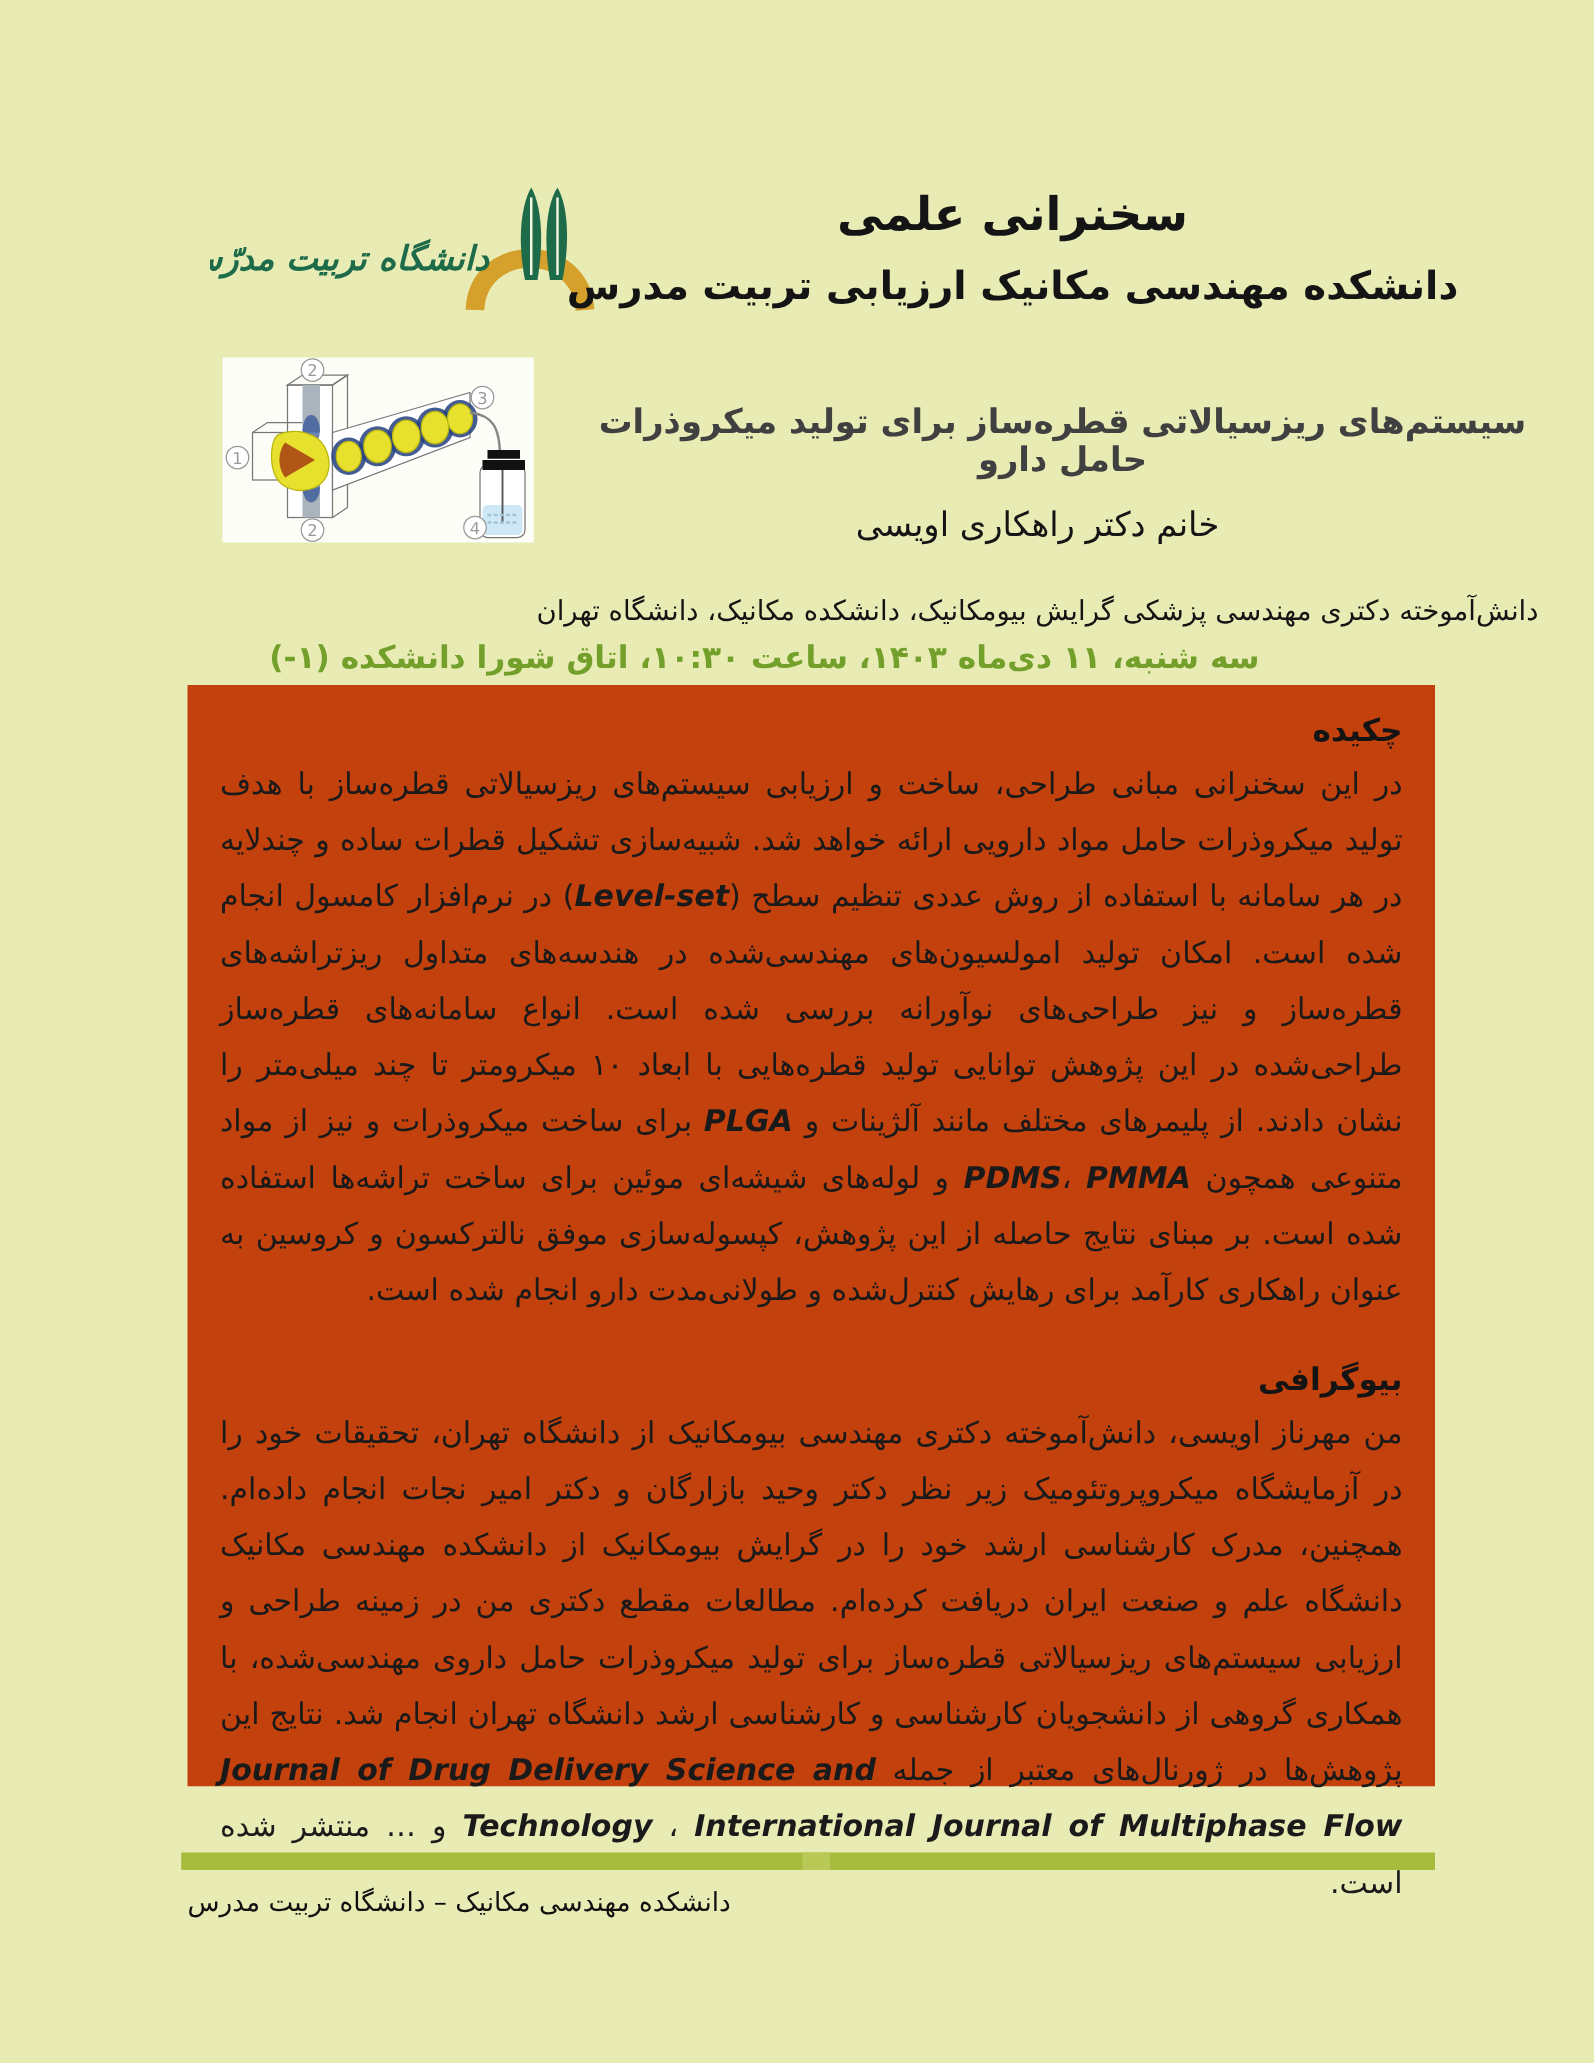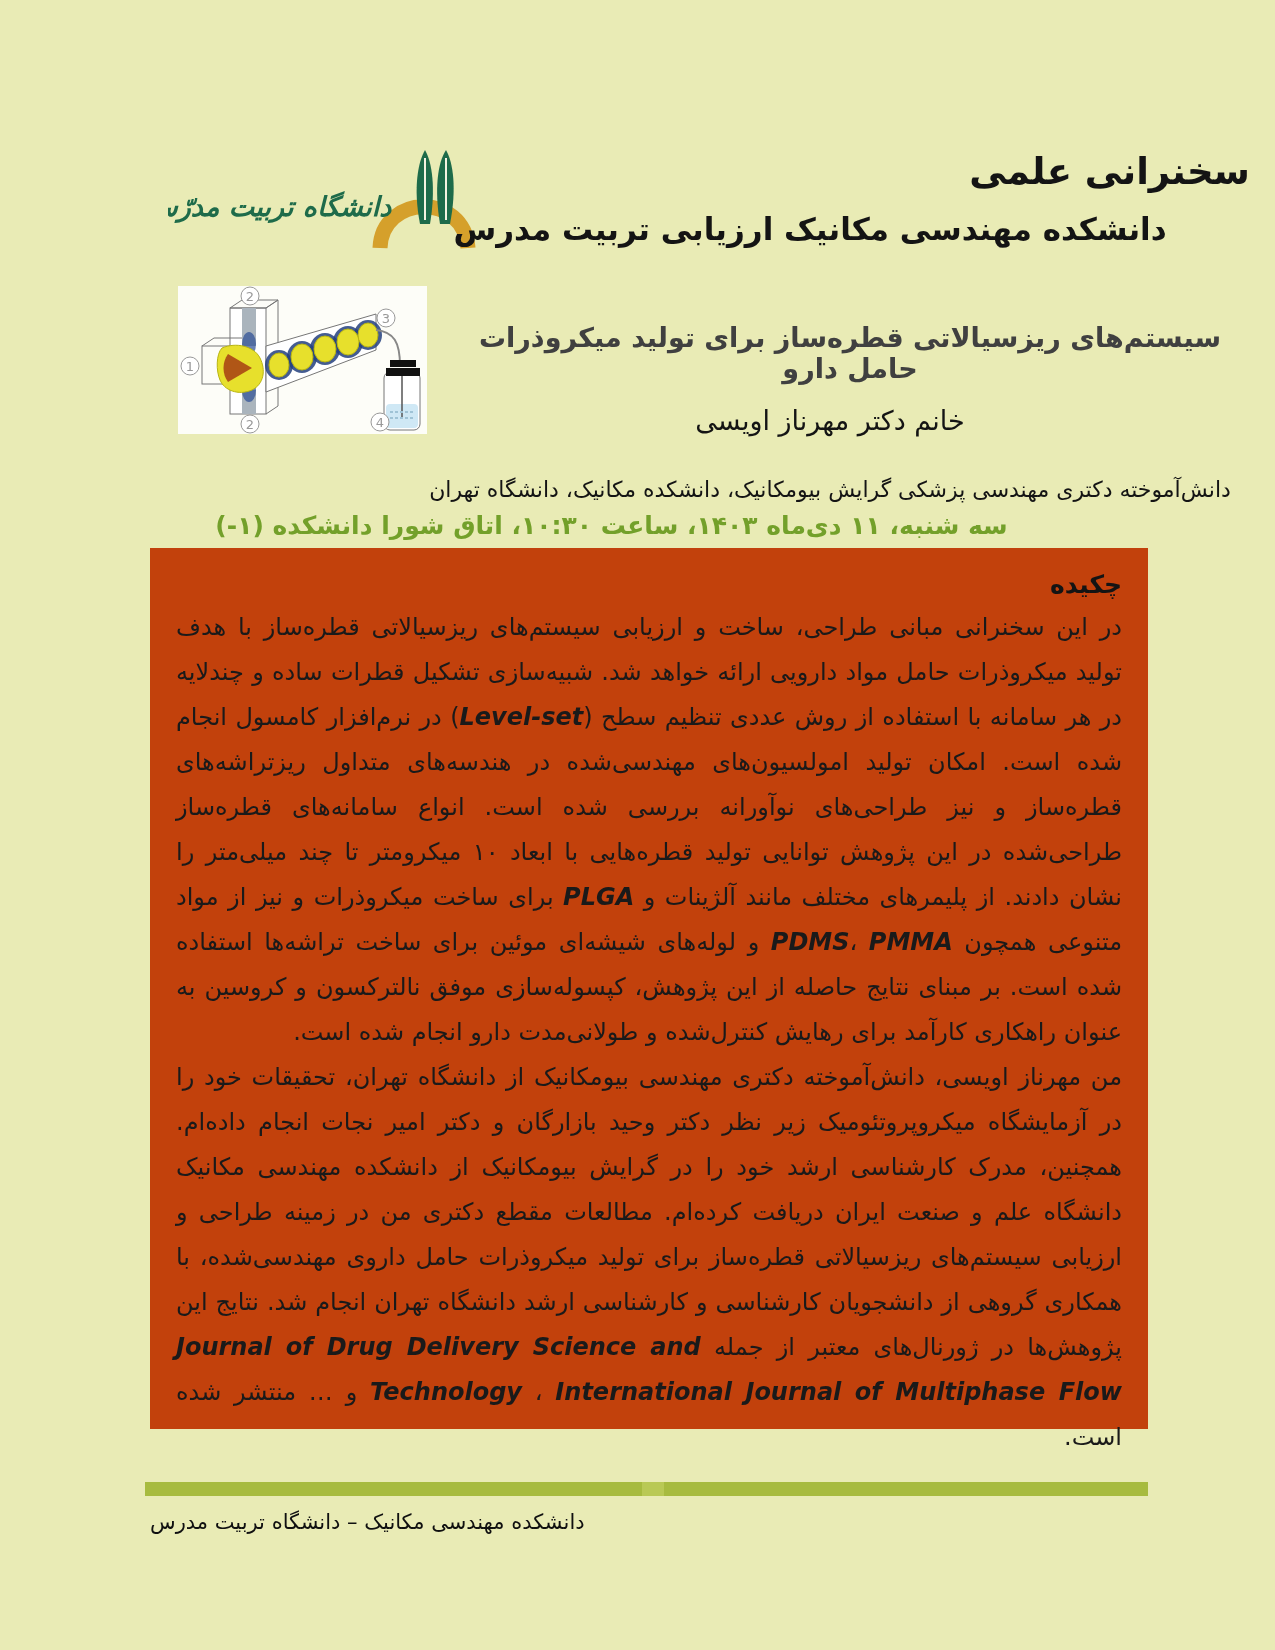--- a/index.html
+++ b/index.html
@@ -8,21 +8,21 @@
     background:#e9ebb5;
     font-family:"DejaVu Sans", sans-serif;
     direction:rtl;
     color:#141414;
     -webkit-font-smoothing:antialiased;
   }
   .abs{position:absolute;box-sizing:border-box;}
 
   
   .logo{left:168px;top:142px;width:312px;height:118px;}
-  .h-type{left:370px;top:150px;width:880px;font-size:37px;font-weight:700;}
+  .h-type{left:370px;top:150px;width:880px;text-align:center;font-size:37px;font-weight:700;}
   .h-fac{left:370px;top:211px;width:880px;text-align:center;font-size:31px;font-weight:700;}
 
   
   .diagram{left:178px;top:286px;width:249px;height:148px;background:#fdfdf8;}
   .sem-title{left:450px;top:322px;width:800px;text-align:center;font-size:27px;font-weight:700;color:#404040;}
   .speaker{left:430px;top:405px;width:800px;text-align:center;font-size:27px;}
   .affil{left:420px;top:477px;width:820px;text-align:center;font-size:22px;}
   .datetime{left:0;top:511px;width:1191px;text-align:center;font-size:25px;font-weight:700;color:#73a02a;padding-left:32px;}
 
   
@@ -120,26 +120,27 @@
       <text x="72" y="143">2</text>
       <circle cx="208" cy="32" r="9" fill="#ffffff" stroke="#999"></circle>
       <text x="208" y="37">3</text>
       <circle cx="202" cy="136" r="9" fill="#ffffff" stroke="#999"></circle>
       <text x="202" y="141">4</text>
     </g>
   </svg>
 </div>
 
 <div class="abs sem-title">سیستم‌های ریزسیالاتی قطره‌ساز برای تولید میکروذرات حامل دارو</div>
-<div class="abs speaker">خانم دکتر مهرناز اویسی</div>
+<div class="abs speaker">خانم دکتر راهکاری اویسی</div>
 <div class="abs affil">دانش‌آموخته دکتری مهندسی پزشکی گرایش بیومکانیک، دانشکده مکانیک، دانشگاه تهران</div>
 <div class="abs datetime">سه شنبه، ۱۱ دی‌ماه ۱۴۰۳، ساعت ۱۰:۳۰، اتاق شورا دانشکده (۱-)</div>
 
 <div class="abs content-box">
   <div class="sec-head">چکیده</div>
   <div class="para"><span>در این سخنرانی مبانی طراحی، ساخت و ارزیابی سیستم‌های ریزسیالاتی قطره‌ساز با هدف تولید میکروذرات حامل مواد دارویی ارائه خواهد شد. شبیه‌سازی تشکیل قطرات ساده و چندلایه در هر سامانه با استفاده از روش عددی تنظیم سطح (</span><span class="latin">Level-set</span><span>) در نرم‌افزار کامسول انجام شده است. امکان تولید امولسیون‌های مهندسی‌شده در هندسه‌های متداول ریزتراشه‌های قطره‌ساز و نیز طراحی‌های نوآورانه بررسی شده است. انواع سامانه‌های قطره‌ساز طراحی‌شده در این پژوهش توانایی تولید قطره‌هایی با ابعاد ۱۰ میکرومتر تا چند میلی‌متر را نشان دادند. از پلیمرهای مختلف مانند آلژینات و </span><span class="latin">PLGA</span><span> برای ساخت میکروذرات و نیز از مواد متنوعی همچون </span><span class="latin">PDMS</span><span>، </span><span class="latin">PMMA</span><span> و لوله‌های شیشه‌ای موئین برای ساخت تراشه‌ها استفاده شده است. بر مبنای نتایج حاصله از این پژوهش، کپسوله‌سازی موفق نالترکسون و کروسین به عنوان راهکاری کارآمد برای رهایش کنترل‌شده و طولانی‌مدت دارو انجام شده است.</span></div>
+  <div class="sec-head bio">بیوگرافی</div>
   <div class="para"><span>من مهرناز اویسی، دانش‌آموخته دکتری مهندسی بیومکانیک از دانشگاه تهران، تحقیقات خود را در آزمایشگاه میکروپروتئومیک زیر نظر دکتر وحید بازارگان و دکتر امیر نجات انجام داده‌ام. همچنین، مدرک کارشناسی ارشد خود را در گرایش بیومکانیک از دانشکده مهندسی مکانیک دانشگاه علم و صنعت ایران دریافت کرده‌ام. مطالعات مقطع دکتری من در زمینه طراحی و ارزیابی سیستم‌های ریزسیالاتی قطره‌ساز برای تولید میکروذرات حامل داروی مهندسی‌شده، با همکاری گروهی از دانشجویان کارشناسی و کارشناسی ارشد دانشگاه تهران انجام شد. نتایج این پژوهش‌ها در ژورنال‌های معتبر از جمله </span><span class="latin">Journal of Drug Delivery Science and Technology</span><span> ، </span><span class="latin">International Journal of Multiphase Flow</span><span> و … منتشر شده است.</span></div>
 </div>
 
 <div class="abs footer-bar">
   <div class="notch"></div>
 </div>
 <div class="abs footer-text">دانشکده مهندسی مکانیک – دانشگاه تربیت مدرس</div>
 
 </body></html>

